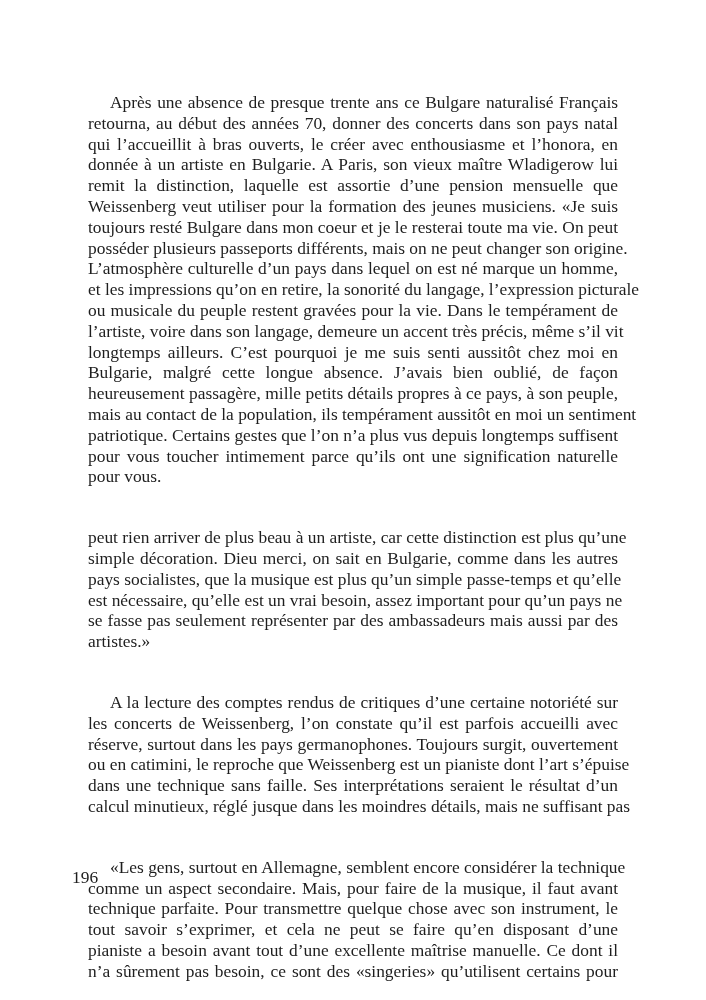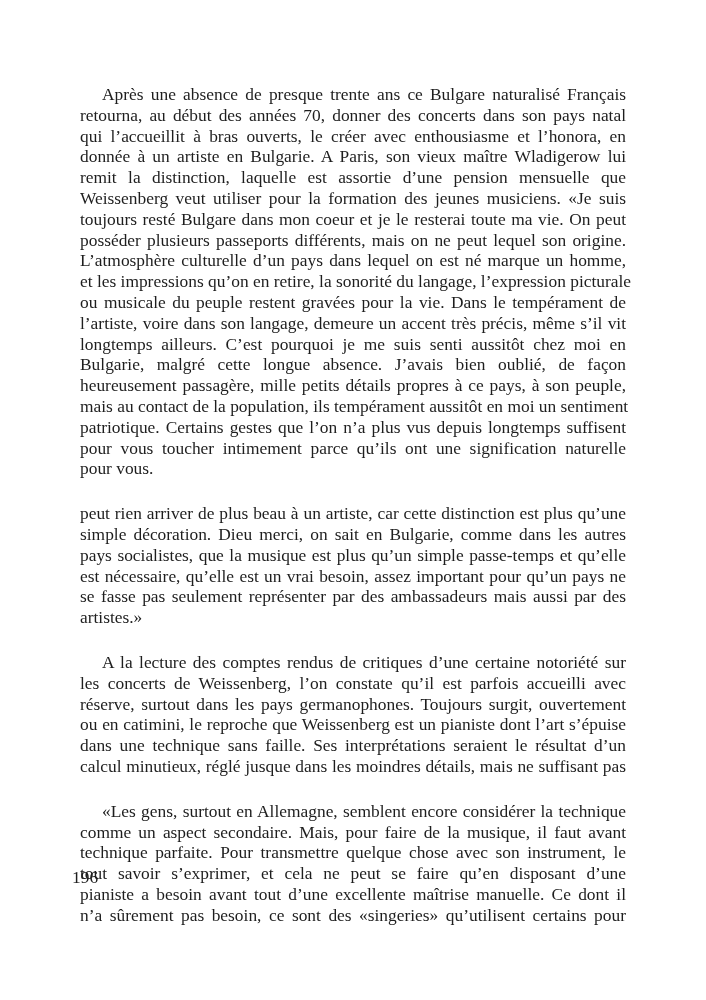--- a/index.html
+++ b/index.html
@@ -2,21 +2,21 @@
 <html><head>
   <meta charset="utf-8">
   <style>
     html, body { margin: 0; padding: 0; background: #ffffff; }
     body { width: 706px; height: 1000px; position: relative; overflow: hidden; }
     .page {
       position: absolute; left: 72px; top: 76px; width: 562px;
       font-family: "Liberation Serif", "DejaVu Serif", serif;
       font-size: 17.4px; line-height: 20.8px; color: #1e1e1e;
     }
-    .para { margin: 8px; text-align: justify; }
+    .para { margin: 16px; text-align: justify; }
     .line { display: block; text-align: justify; text-align-last: justify; white-space: nowrap; overflow: visible; height: 20.8px; }
     .line.last { text-align-last: left; }
     .line.indent { padding-left: 22px; }
     .gap { height: 8px; }
     .page-number {
       position: absolute; left: 72px; top: 867px;
       font-family: "Liberation Serif", "DejaVu Serif", serif;
       font-size: 17.4px; color: #1e1e1e;
     }
   </style>
@@ -25,21 +25,21 @@
 
 <div class="page">
   <div class="para">
     <span class="line indent">Après une absence de presque trente ans ce Bulgare naturalisé Français</span>
     <span class="line">retourna, au début des années 70, donner des concerts dans son pays natal</span>
     <span class="line">qui l’accueillit à bras ouverts, le créer avec enthousiasme et l’honora, en</span>
     <span class="line">donnée à un artiste en Bulgarie. A Paris, son vieux maître Wladigerow lui</span>
     <span class="line">remit la distinction, laquelle est assortie d’une pension mensuelle que</span>
     <span class="line">Weissenberg veut utiliser pour la formation des jeunes musiciens. «Je suis</span>
     <span class="line">toujours resté Bulgare dans mon coeur et je le resterai toute ma vie. On peut</span>
-    <span class="line">posséder plusieurs passeports différents, mais on ne peut lequel son origine.</span>
+    <span class="line">posséder plusieurs passeports différents, mais on ne peut changer son origine.</span>
     <span class="line">L’atmosphère culturelle d’un pays dans lequel on est né marque un homme,</span>
     <span class="line">et les impressions qu’on en retire, la sonorité du langage, l’expression picturale</span>
     <span class="line">ou musicale du peuple restent gravées pour la vie. Dans le tempérament de</span>
     <span class="line">l’artiste, voire dans son langage, demeure un accent très précis, même s’il vit</span>
     <span class="line">longtemps ailleurs. C’est pourquoi je me suis senti aussitôt chez moi en</span>
     <span class="line">Bulgarie, malgré cette longue absence. J’avais bien oublié, de façon</span>
     <span class="line">heureusement passagère, mille petits détails propres à ce pays, à son peuple,</span>
     <span class="line">mais au contact de la population, ils tempérament aussitôt en moi un sentiment</span>
     <span class="line">patriotique. Certains gestes que l’on n’a plus vus depuis longtemps suffisent</span>
     <span class="line">pour vous toucher intimement parce qu’ils ont une signification naturelle</span>

